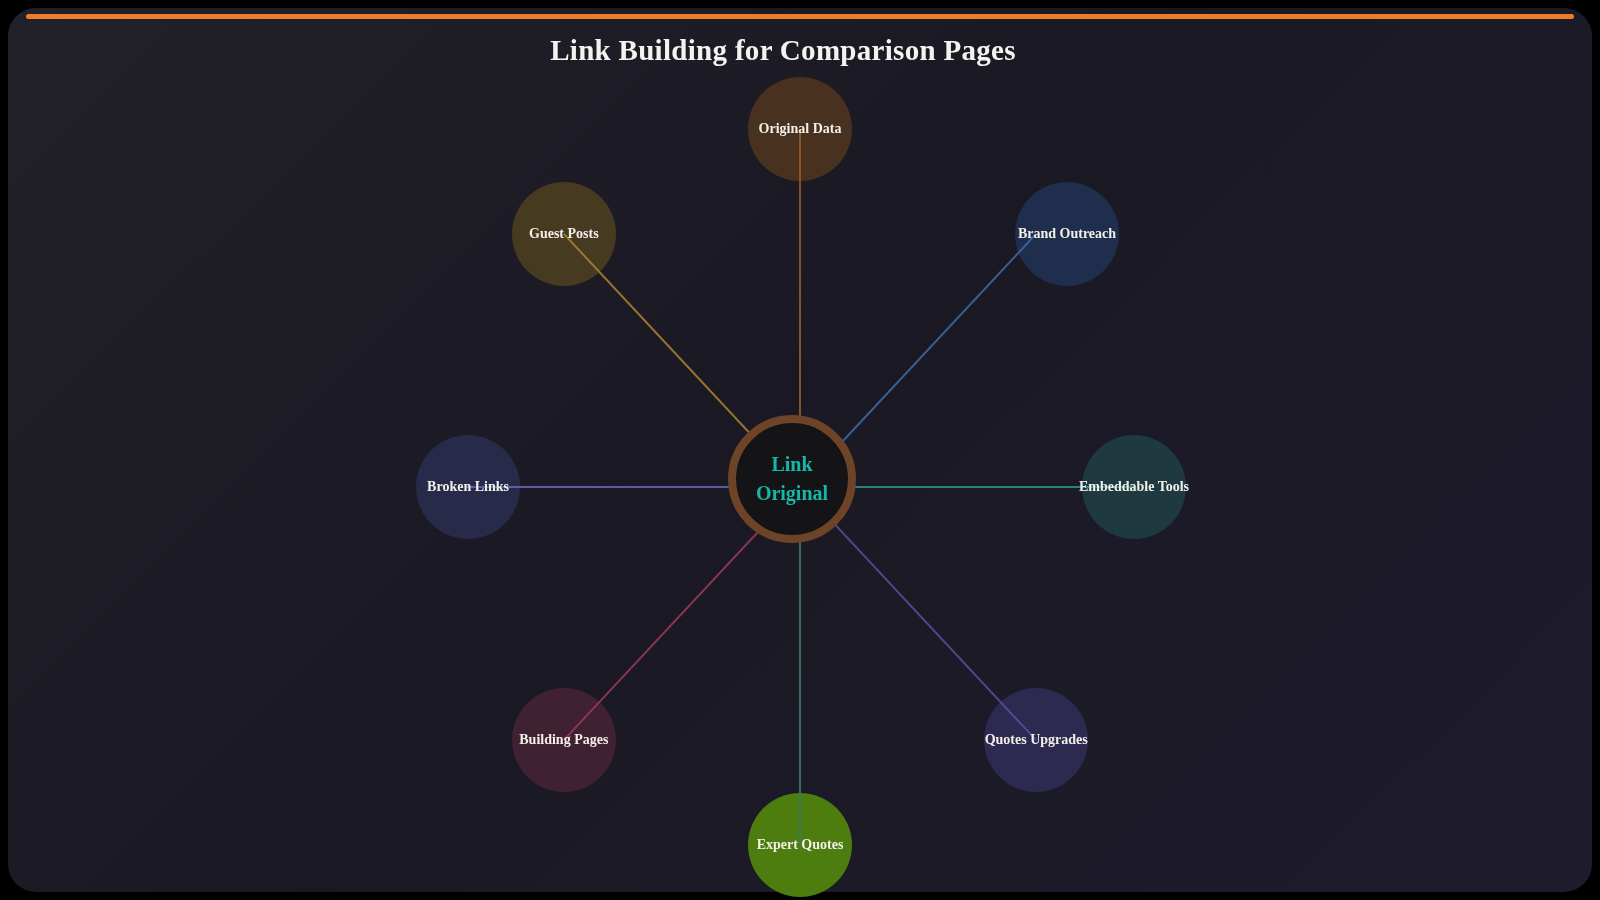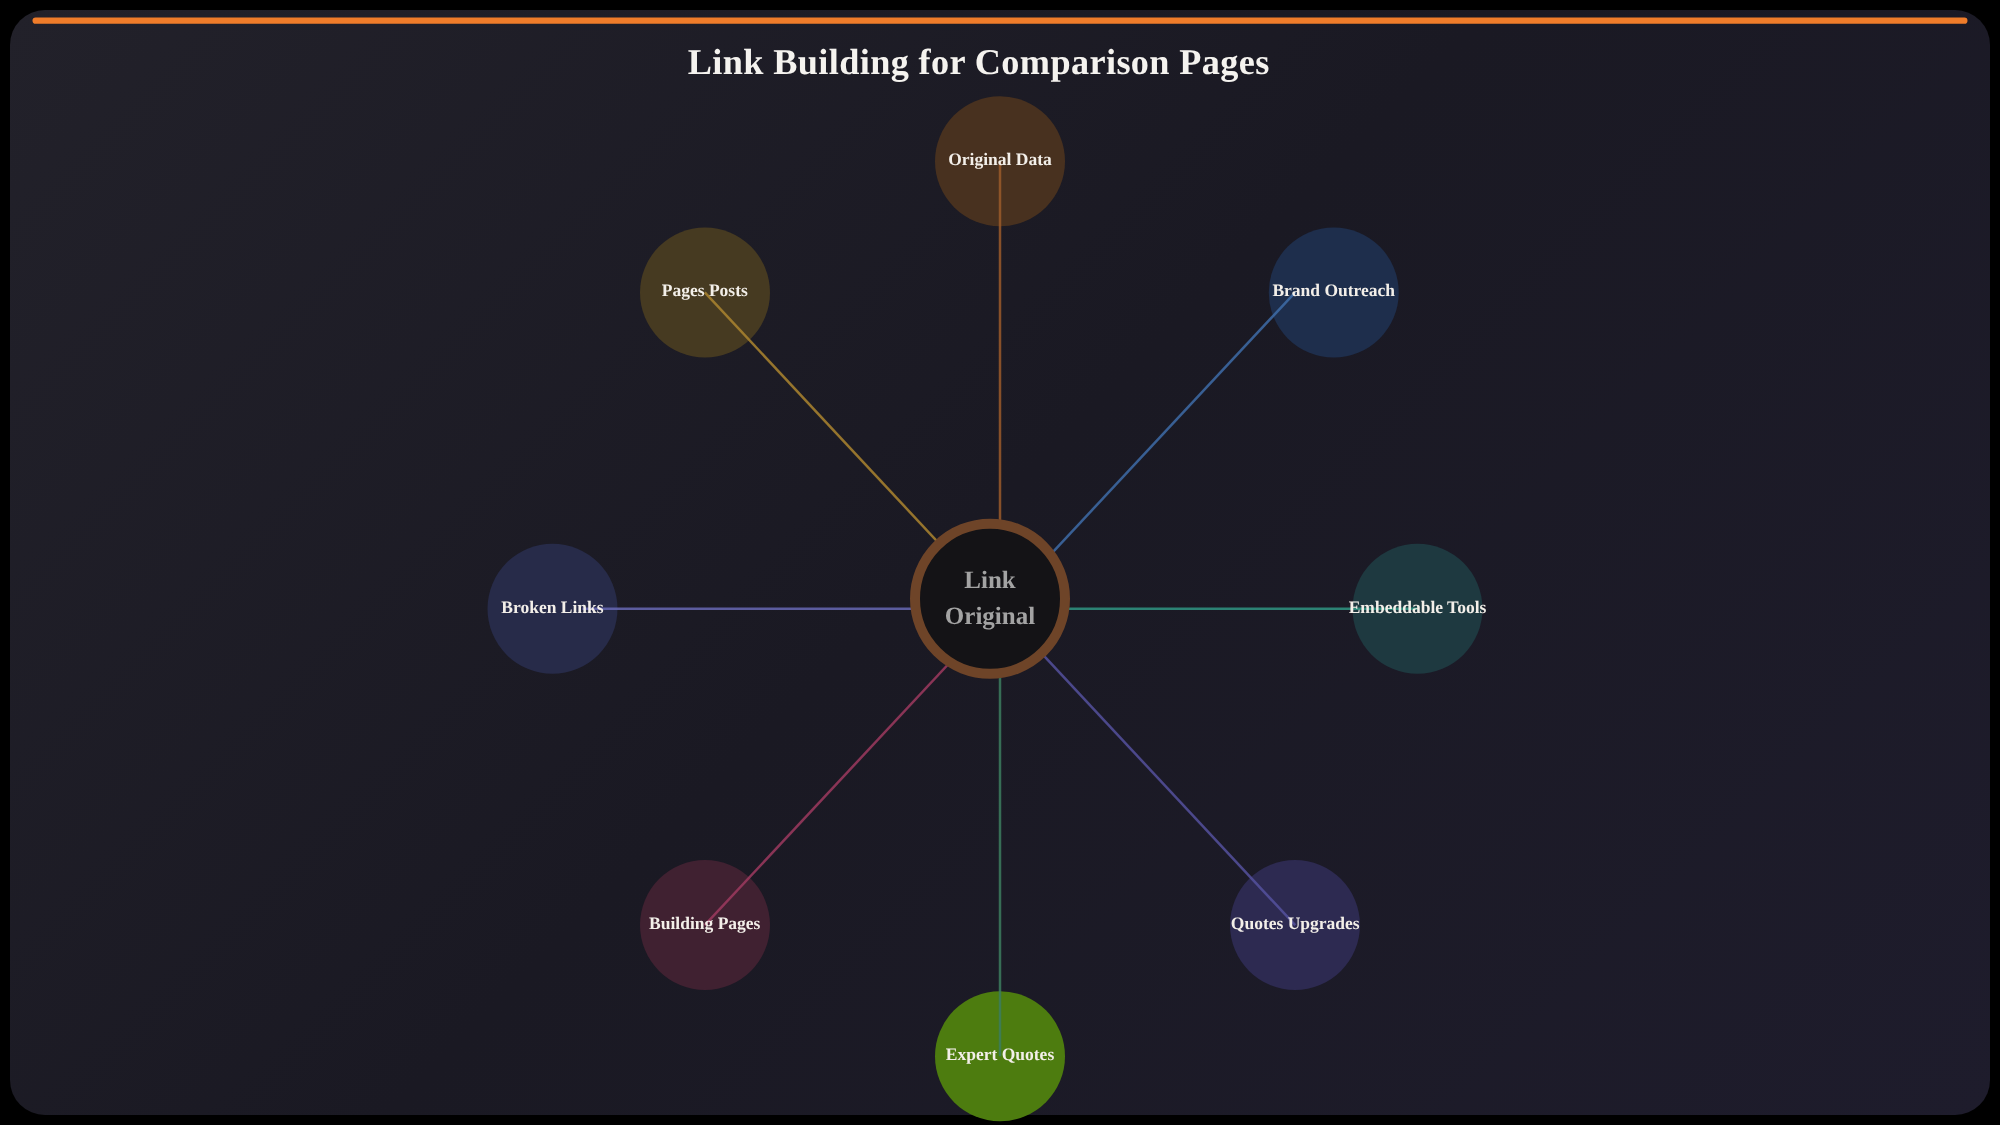--- a/index.html
+++ b/index.html
@@ -106,39 +106,39 @@
   </div>
         <div class="node satellite" style="left: 984.174px; top: 688.144px; background: rgb(45, 42, 81);">
     <span class="label">Quotes Upgrades</span>
   </div>
         <div class="node satellite" style="left: 748px; top: 793px; background: #4d7c0f;">
     <span class="label">Expert Quotes</span>
   </div>
         <div class="node satellite" style="left: 511.826px; top: 688.144px; background: rgb(64, 33, 49);">
     <span class="label">Building Pages</span>
   </div>
-        <div class="node satellite" style="left: 390px; top: 435px; background: rgb(39, 43, 73);">
+        <div class="node satellite" style="left: 416px; top: 435px; background: rgb(39, 43, 73);">
     <span class="label">Broken Links</span>
   </div>
         <div class="node satellite" style="left: 511.826px; top: 181.856px; background: rgb(70, 58, 33);">
-    <span class="label">Pages Posts</span>
+    <span class="label">Guest Posts</span>
   </div>
       </div>
 
     <svg class="spokes" id="spokes" viewBox="0 0 1600 900">
         <line x1="800" y1="487" x2="800" y2="129" stroke="#9a5a2a" stroke-width="2" stroke-opacity="0.85"></line>
         <line x1="800" y1="487" x2="1036.173664916307" y2="233.85577233521602" stroke="#3e6ca8" stroke-width="2" stroke-opacity="0.85"></line>
         <line x1="800" y1="487" x2="1134" y2="487" stroke="#2f9582" stroke-width="2" stroke-opacity="0.85"></line>
         <line x1="800" y1="487" x2="1036.173664916307" y2="740.144227664784" stroke="#55519e" stroke-width="2" stroke-opacity="0.85"></line>
         <line x1="800" y1="487" x2="800" y2="845" stroke="#3c7c5e" stroke-width="2" stroke-opacity="0.85"></line>
         <line x1="800" y1="487" x2="563.8263350836932" y2="740.144227664784" stroke="#9e3a5f" stroke-width="2" stroke-opacity="0.85"></line>
         <line x1="800" y1="487" x2="466" y2="487.00000000000006" stroke="#6769b4" stroke-width="2" stroke-opacity="0.85"></line>
         <line x1="800" y1="487" x2="563.8263350836932" y2="233.85577233521596" stroke="#ac852f" stroke-width="2" stroke-opacity="0.85"></line>
       </svg>
 
     <div class="node center" style="left: 728px; top: 415px; background: rgb(20, 19, 22); border-color: rgb(110, 68, 40);">
-      <div class="center-label" style="color: #a3a3a3;">
+      <div class="center-label" style="color: #14b8a6;">
         <div>Link</div>
         <div>Original</div>
       </div>
     </div>
   </div>
 </div>
 
 </body></html>

